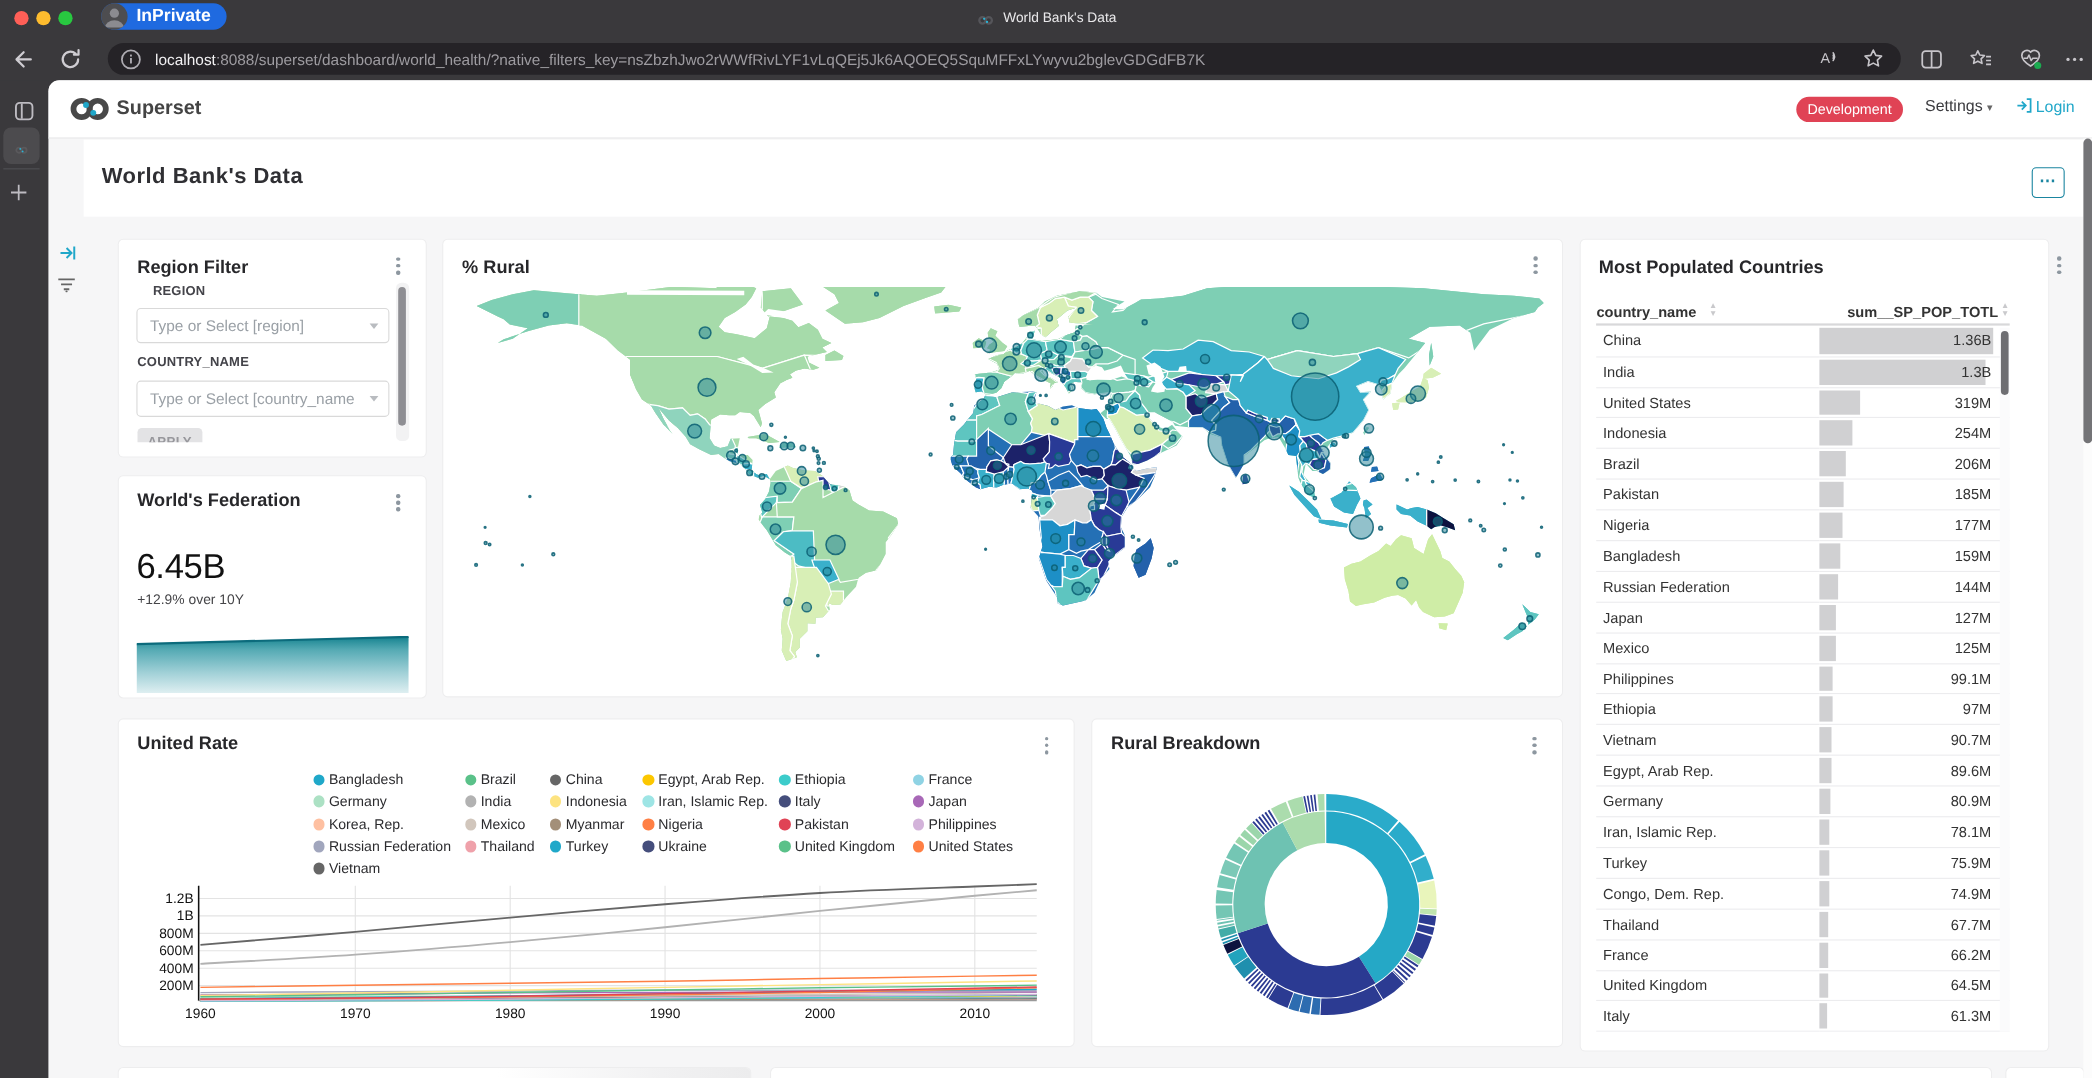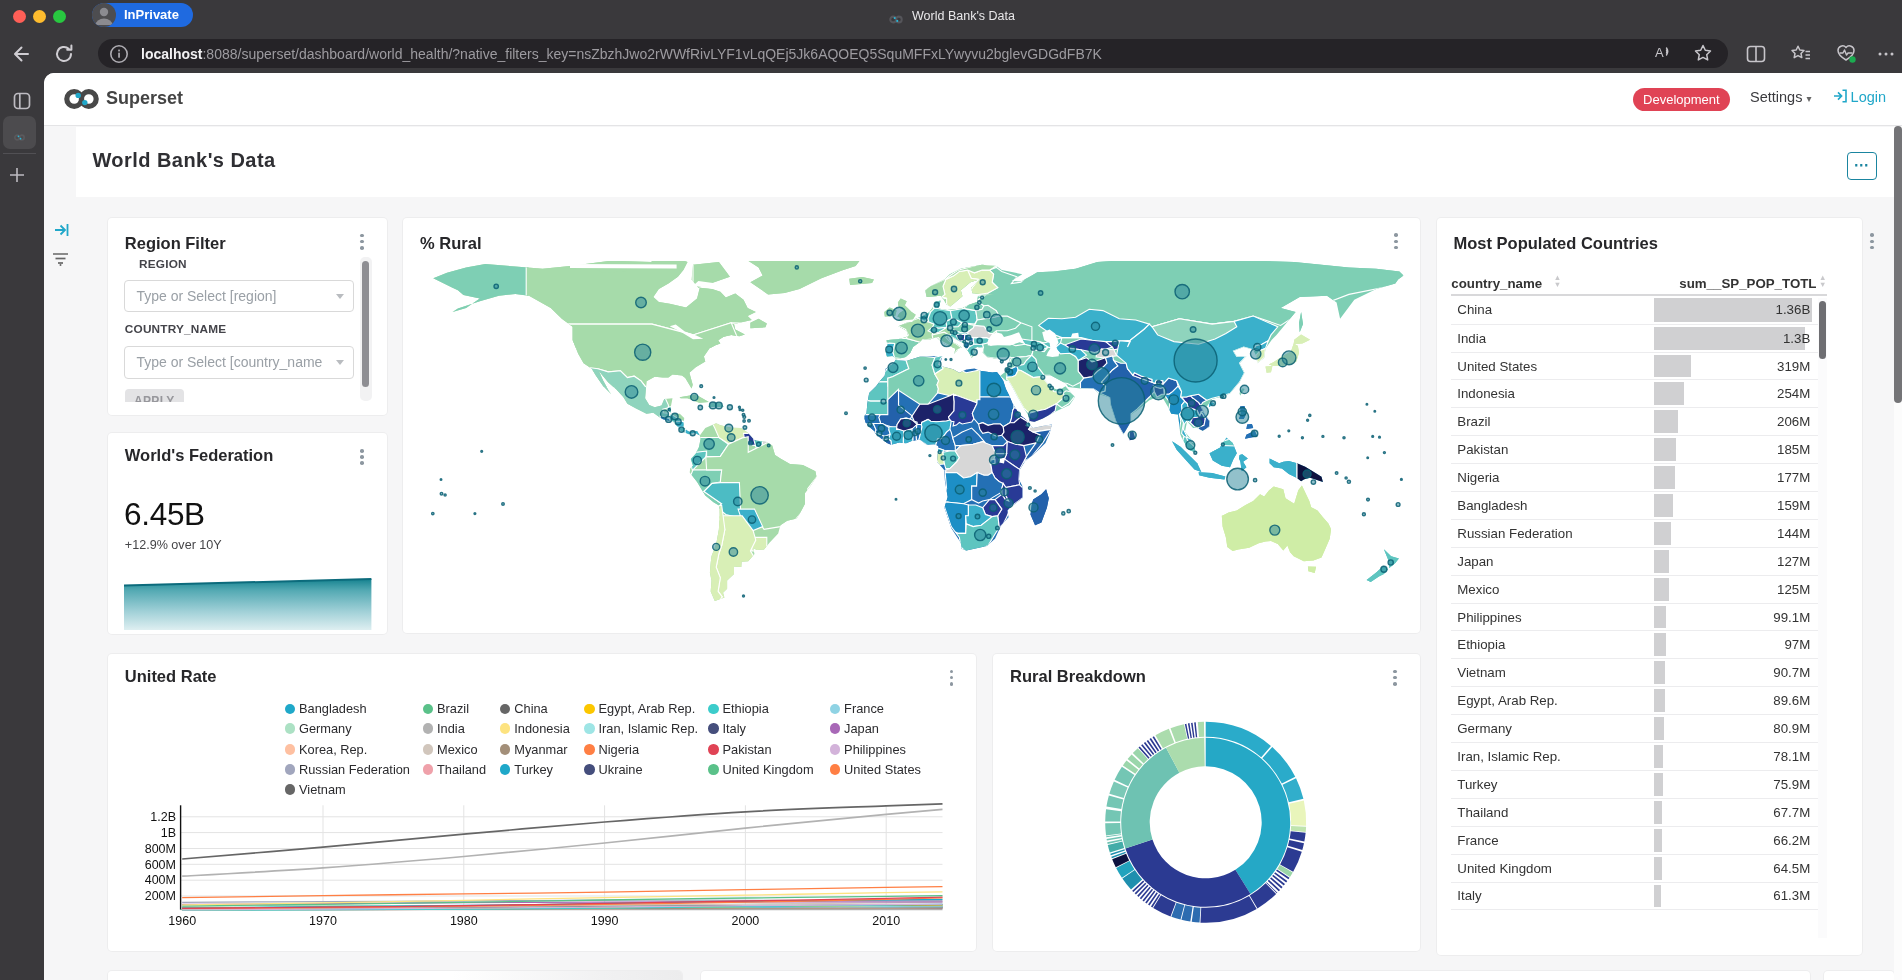--- a/index.html
+++ b/index.html
@@ -1,25 +1,25 @@
 <!DOCTYPE html>
 <html><head><meta charset="utf-8"><title>World Bank's Data</title><style>
 *{margin:0;padding:0;box-sizing:border-box}
 html,body{width:1902px;height:980px;overflow:hidden;font-family:"Liberation Sans",sans-serif}
 body{background:#3a393c;position:relative}
 .abs{position:absolute}
 .chrome-top{left:0;top:0;width:1902px;height:80px;background:#3a393c}
 .tl{border-radius:50%;width:13px;height:13px;top:10px}
 .inprivate{left:92px;top:3px;height:24px;border-radius:12px;background:#1f6ae0;color:#fff;
- font-size:13px;font-weight:700;line-height:24px;padding:0 14px 0 32px}
+ font-size:16px;font-weight:700;line-height:24px;padding:0 14px 0 32px}
 .avatar{left:92px;top:3px;width:24px;height:24px;border-radius:50%;background:#4d4d50;overflow:hidden}
 .tabtitle{left:912px;top:9px;color:#e9e8ea;font-size:12.5px}
 .addr{left:98px;top:39px;width:1630px;height:29px;border-radius:14.5px;background:#252327}
 .url{left:43px;top:7px;font-size:14px;color:#9d9ba0;white-space:nowrap}
-.url b{color:#f2f1f3;font-weight:700}
+.url b{color:#f2f1f3;font-weight:400}
 .sidebar{left:0;top:73px;width:44px;height:907px;background:#3a393c}
 .content{left:44px;top:73px;width:1858px;height:907px;background:#f6f6f7;border-radius:10px 0 0 0;overflow:hidden}
 .navbar{left:0;top:0;width:1858px;height:52.5px;background:#fff;border-bottom:1px solid #e4e4e6}
 .titleband{left:32px;top:53.5px;width:1826px;height:70px;background:#fff}
 .titleband .tt{left:16.4px;top:22.5px;font-size:20px;font-weight:700;color:#2f2f33;letter-spacing:0.45px}
 .devpill{left:1588.6px;top:15.2px;width:97.6px;height:23px;border-radius:12px;background:#e04355;color:#fff;
  font-size:13px;text-align:center;line-height:23px}
 .settings{left:1706px;top:16px;font-size:14.5px;color:#3b3b3f}
 .login{left:1788.6px;top:15px;color:#20a7c9;font-size:14.5px}
 .card{position:absolute;background:#fff;border-radius:4px;box-shadow:0 0 0 1px rgba(0,0,0,0.035)}
@@ -1138,20 +1138,24 @@
             </tr>
             <tr>
               <td style="width:203px">Iran, Islamic Rep.</td>
               <td class="v"><div class="bar" style="width:9.1px"></div><span style="position:relative">78.1M</span></td>
             </tr>
             <tr>
               <td style="width:203px">Turkey</td>
               <td class="v"><div class="bar" style="width:8.8px"></div><span style="position:relative">75.9M</span></td>
             </tr>
             <tr>
+              <td style="width:203px">Congo, Dem. Rep.</td>
+              <td class="v"><div class="bar" style="width:8.7px"></div><span style="position:relative">74.9M</span></td>
+            </tr>
+            <tr>
               <td style="width:203px">Thailand</td>
               <td class="v"><div class="bar" style="width:7.9px"></div><span style="position:relative">67.7M</span></td>
             </tr>
             <tr>
               <td style="width:203px">France</td>
               <td class="v"><div class="bar" style="width:7.7px"></div><span style="position:relative">66.2M</span></td>
             </tr>
             <tr>
               <td style="width:203px">United Kingdom</td>
               <td class="v"><div class="bar" style="width:7.5px"></div><span style="position:relative">64.5M</span></td>

